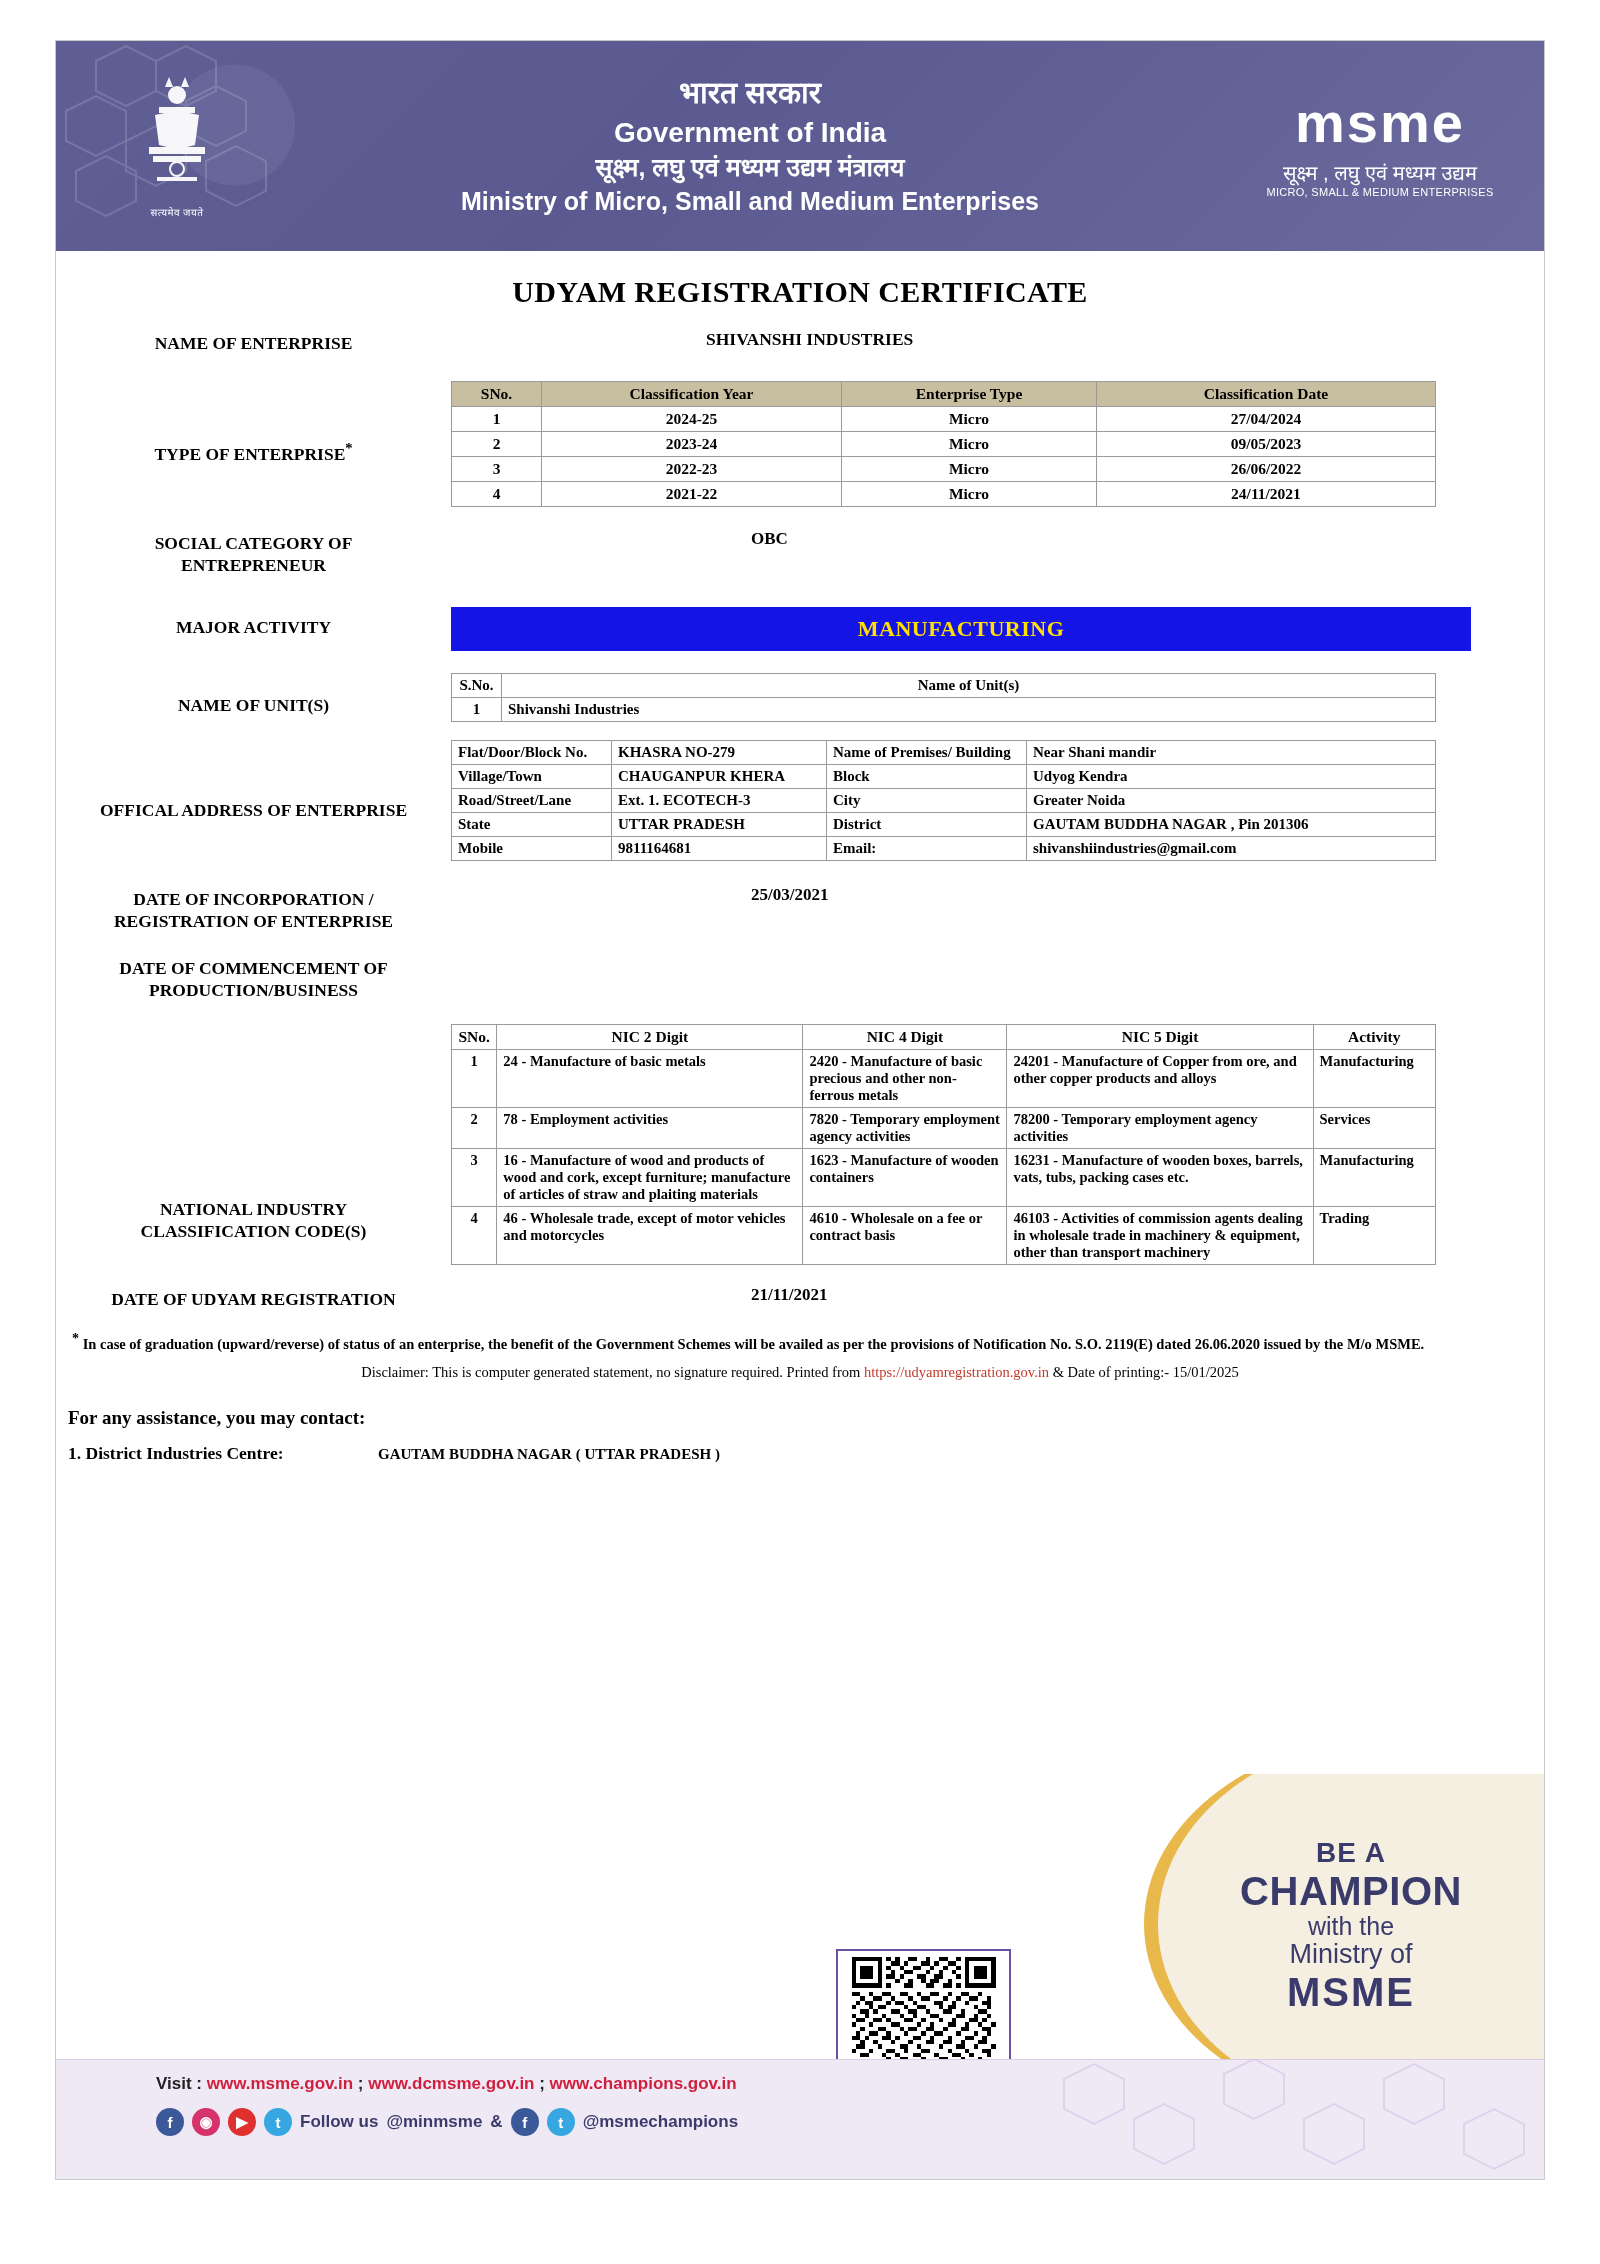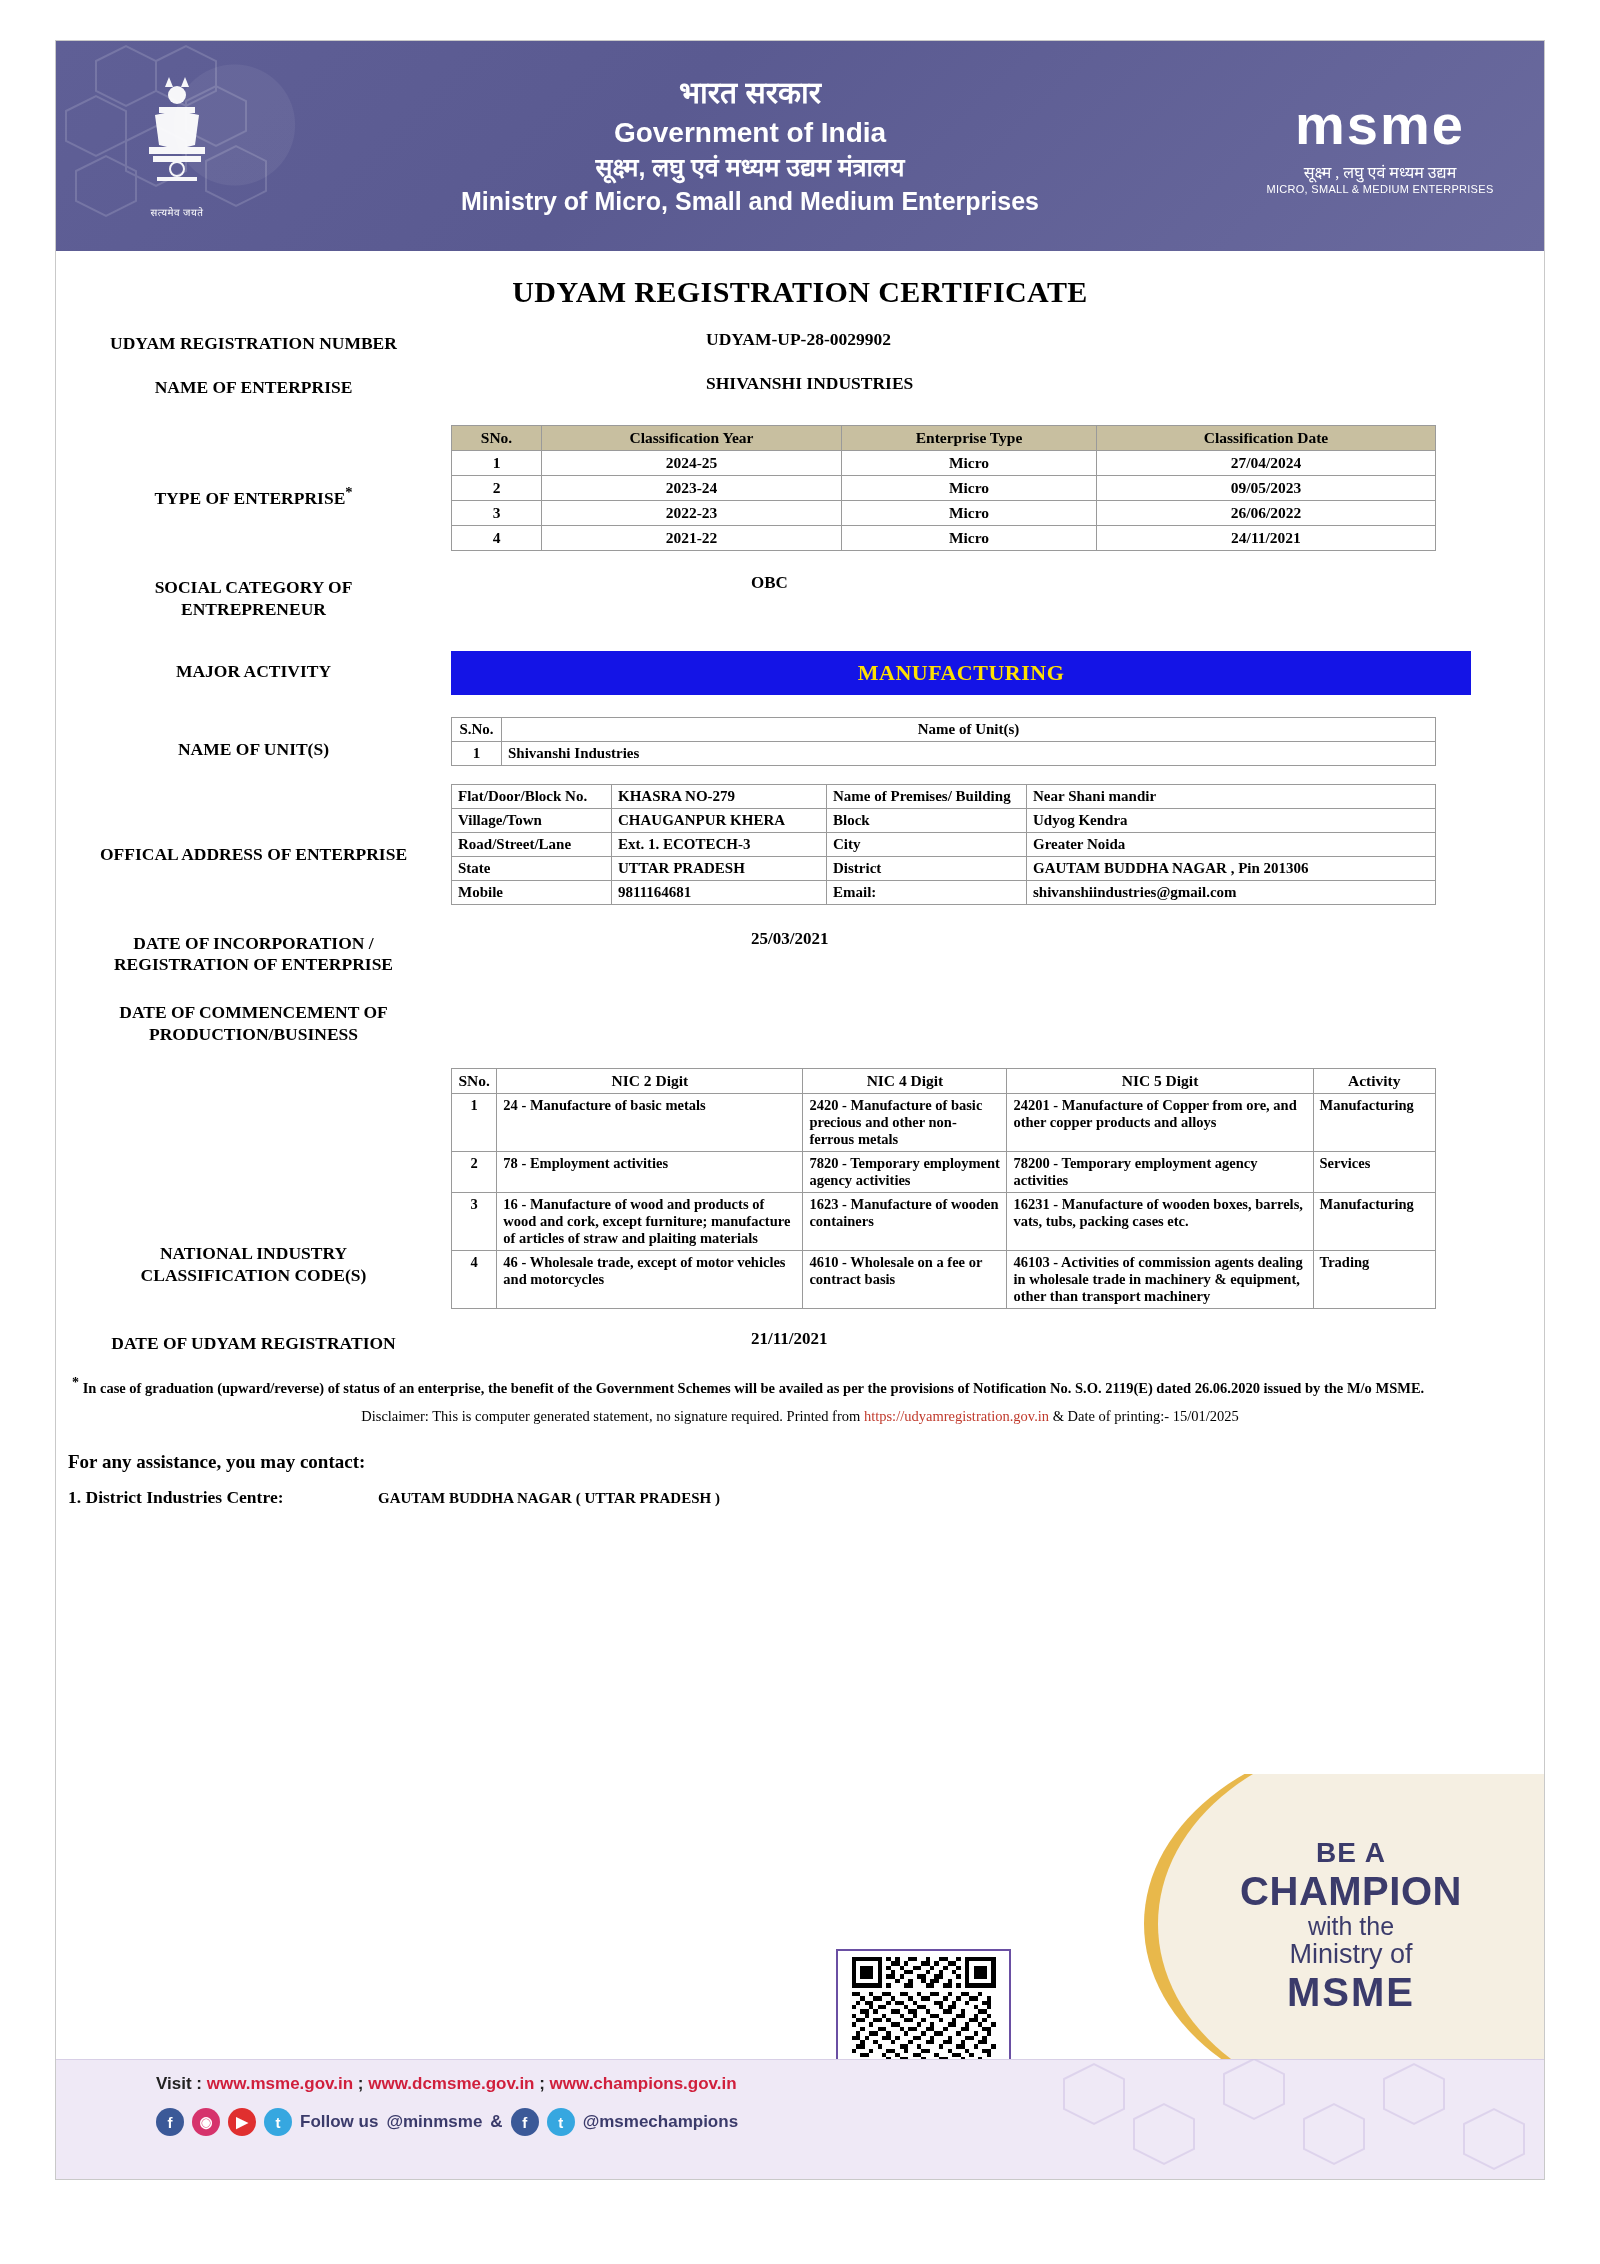--- a/index.html
+++ b/index.html
@@ -52,21 +52,21 @@
   .hdr-center .l3 { font-size:25px; font-weight:bold; font-family:"Liberation Sans", sans-serif;}
   .hdr-center .l4 { font-size:25px; font-weight:bold; font-family:"Liberation Sans", sans-serif;}
   .msme-logo {
     width:300px; text-align:center; color:#fff; z-index:2; padding-right:28px;
   }
   .msme-logo .mark {
     font-family:"Liberation Sans", sans-serif;
     font-size:56px; font-weight:bold; letter-spacing:2px; line-height:1;
     color:#fff;
   }
-  .msme-logo .hi { font-size:16px; margin-top:8px; font-family:Liberation Serif, serif;}
+  .msme-logo .hi { font-size:20px; margin-top:8px; font-family:Liberation Sans, sans-serif;}
   .msme-logo .en { font-size:11px; letter-spacing:.3px; font-family:"Liberation Sans", sans-serif;}
 
   
   .cert-title {
     text-align:center;
     font-size:30px; font-weight:bold;
     margin:24px 0 20px 0;
     letter-spacing:.4px;
   }
 
@@ -232,24 +232,20 @@
 
       <div class="msme-logo">
         <div class="mark">msme</div>
         <div class="hi">सूक्ष्म , लघु एवं  मध्यम  उद्यम</div>
         <div class="en">MICRO, SMALL &amp; MEDIUM ENTERPRISES</div>
       </div>
     </div>
 
     <div class="cert-title">UDYAM REGISTRATION CERTIFICATE</div>
 
-    <div class="row urn-row">
-      <div class="lbl">UDYAM REGISTRATION NUMBER</div>
-      <div class="val"><span>UDYAM-UP-28-0029902</span></div>
-    </div>
 
     <div class="row urn-row" style="margin-top:14px;">
       <div class="lbl">NAME OF ENTERPRISE</div>
       <div class="val"><span>SHIVANSHI INDUSTRIES</span></div>
     </div>
 
     <div class="row" style="margin-top:22px;">
       <div class="lbl" style="padding-top:58px;">
         <span>TYPE OF ENTERPRISE</span><sup>*</sup>
       </div>

